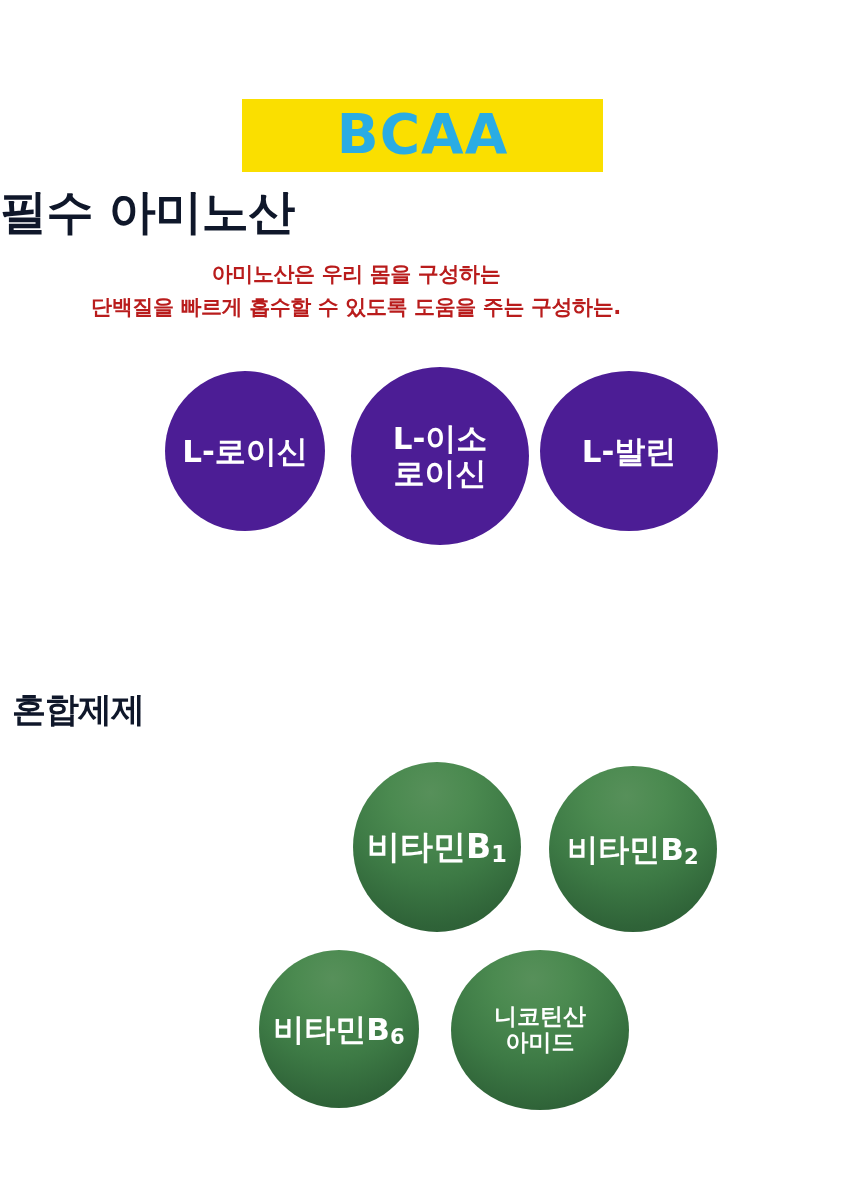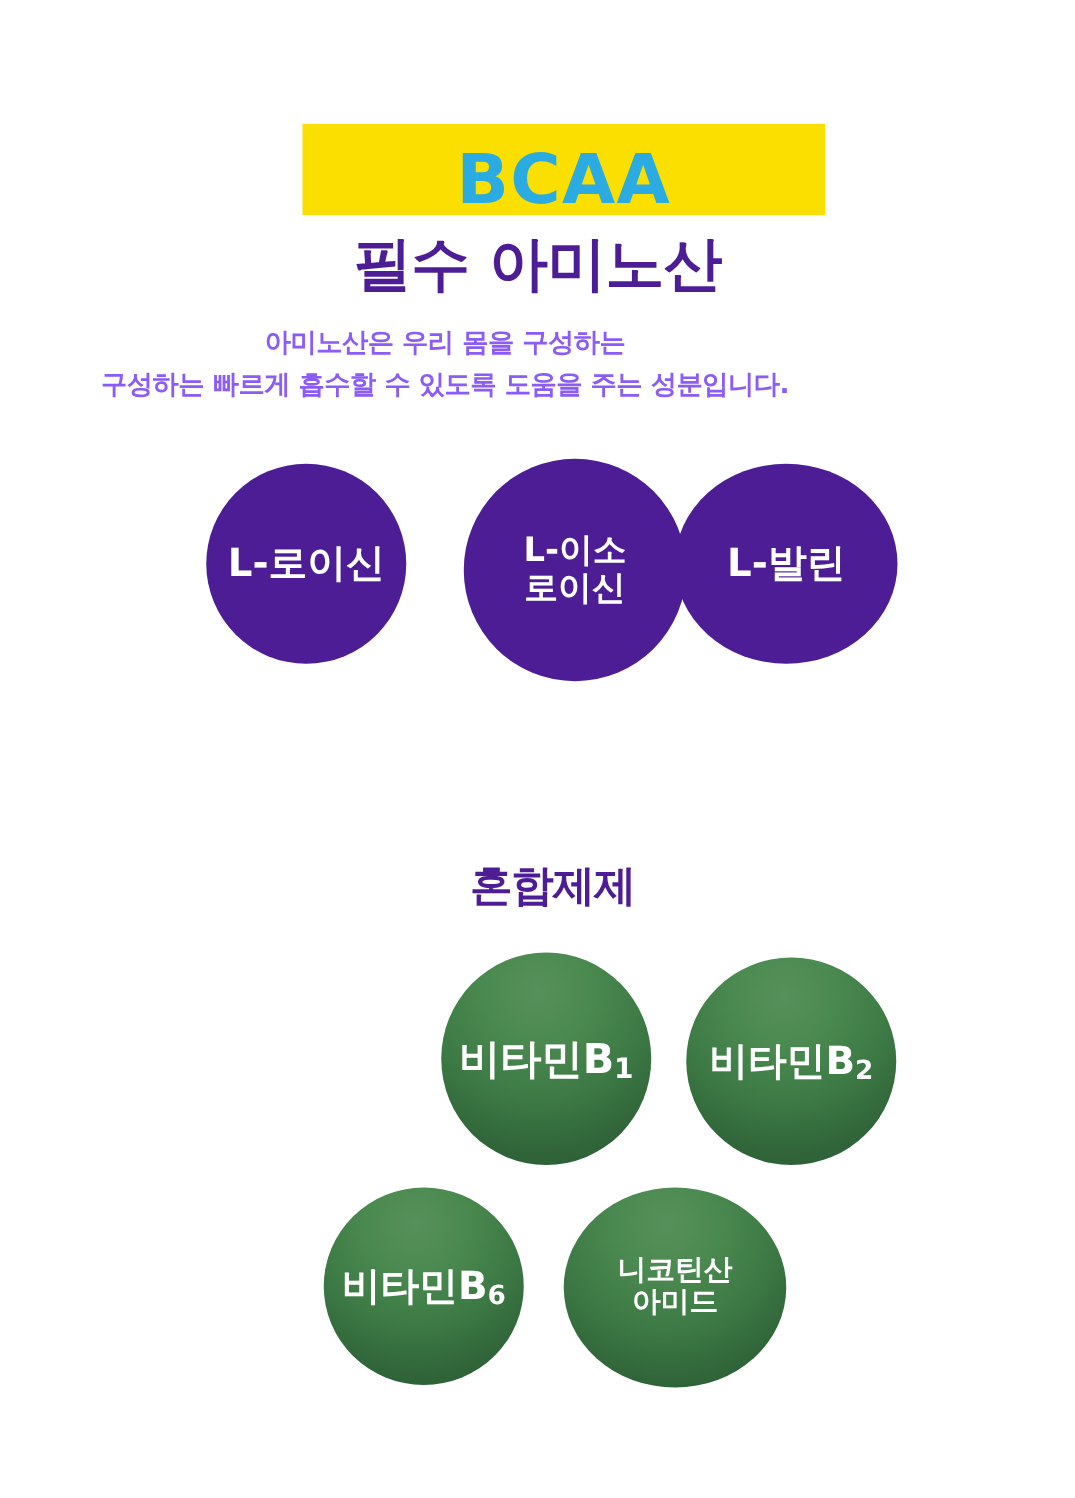--- a/index.html
+++ b/index.html
@@ -30,24 +30,23 @@
     display: flex;
     align-items: center;
     justify-content: center;
     text-align: center;
     white-space: nowrap;
   }
 
   .banner-bcaa {
     left: 242px;
     top: 99px;
-    width: 418px;
+    width: 361px;
     height: 73px;
     background: #fadf00;
-    align-items: flex-end;
   }
 
   .banner-bcaa .banner-text {
     color: #2aace3;
     font-size: 55px;
     font-weight: bold;
     letter-spacing: 1px;
     line-height: 1;
     transform: translateY(-1px);
   }
@@ -66,22 +65,22 @@
     font-weight: bold;
     line-height: 1;
     letter-spacing: -1px;
     transform: translateY(-2px);
   }
 
   .headline {
     position: absolute;
     left: 0;
     width: 860px;
-    text-align: center;
-    color: #4c1d95;
+    text-align: left;
+    color: #0f172a;
     font-weight: bold;
     line-height: 1;
     white-space: nowrap;
   }
 
   .headline-amino {
     top: 188px;
     font-size: 47px;
     letter-spacing: -0.5px;
   }
@@ -92,21 +91,21 @@
     letter-spacing: -1px;
     margin-left: 12px;
   }
 
   .subcopy {
     position: absolute;
     left: 0;
     top: 258px;
     width: 712px;
     text-align: center;
-    color: #8b5cf6;
+    color: #b91c1c;
     font-size: 21px;
     font-weight: bold;
     line-height: 33px;
     letter-spacing: -0.4px;
   }
 
   .subcopy .subcopy-line {
     display: block;
     white-space: nowrap;
   }
@@ -143,21 +142,21 @@
     padding: 0 6px;
   }
 
   .circle .circle-label .ln {
     display: block;
     white-space: nowrap;
   }
 
   
   #circle-leucine     { left: 165px; top: 371px; width: 160px; height: 160px; font-size: 31px; }
-  #circle-isoleucine  { left: 371px; top: 367px; width: 178px; height: 178px; font-size: 27px; }
+  #circle-isoleucine  { left: 351px; top: 367px; width: 178px; height: 178px; font-size: 31px; }
   #circle-valine      { left: 540px; top: 371px; width: 178px; height: 160px; font-size: 31px; }
 
   
   #circle-vitamin-c   { left: 165px; top: 766px; width: 167px; height: 166px; font-size: 31px; }
   #circle-vitamin-b1  { left: 353px; top: 762px; width: 168px; height: 170px; font-size: 33px; }
   #circle-vitamin-b2  { left: 549px; top: 766px; width: 168px; height: 166px; font-size: 31px; }
   #circle-vitamin-b6  { left: 259px; top: 950px; width: 160px; height: 158px; font-size: 31px; }
   #circle-nicotinamide{ left: 451px; top: 950px; width: 178px; height: 160px; font-size: 23px; }
 
   .sub {
@@ -174,21 +173,21 @@
 <div class="page">
 
   <div class="banner banner-bcaa">
     <span class="banner-text">BCAA</span>
   </div>
 
   <div class="headline headline-amino">필수 아미노산</div>
 
   <div class="subcopy">
     <span class="subcopy-line">아미노산은 우리 몸을 구성하는</span>
-    <span class="subcopy-line">구성하는 빠르게 흡수할 수 있도록 도움을 주는 성분입니다.</span>
+    <span class="subcopy-line">단백질을 빠르게 흡수할 수 있도록 도움을 주는 구성하는.</span>
   </div>
 
   <div class="circle circle-blue" id="circle-leucine">
     <span class="circle-label">
       <span class="ln">L-로이신</span>
     </span>
   </div>
 
   <div class="circle circle-blue" id="circle-isoleucine">
     <span class="circle-label">

